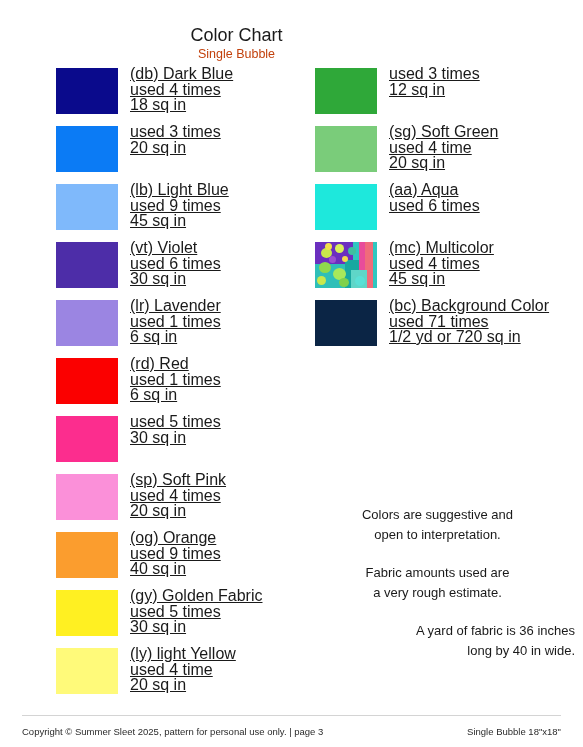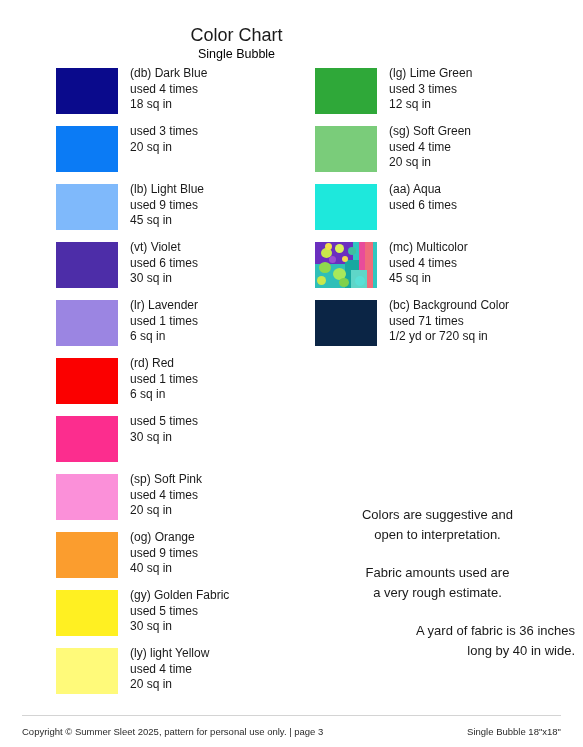--- a/index.html
+++ b/index.html
@@ -27,21 +27,21 @@
   .title {
     font-size: 18px;
     line-height: 22px;
     font-weight: normal;
     color: #1a1a1a;
     margin: 0;
   }
   .subtitle {
     font-size: 12.5px;
     line-height: 15px;
-    color: #000000;
+    color: #c2410c;
     margin: 1px 0 0 0;
   }
 
   
   .col {
     position: absolute;
     top: 68px;
   }
   .col-left  { left: 56px;  width: 240px; }
   .col-right { left: 315px; width: 255px; }
@@ -62,24 +62,25 @@
     width: 60px;
     height: 44px;
   }
   .swatch-labels {
     position: absolute;
     left: 74px;
     top: -2px;
     width: 175px;
   }
   .lbl {
-    font-size: 12px;
+    font-size: 16px;
     line-height: 15.5px;
     color: #1a1a1a;
     white-space: nowrap;
+    text-decoration: underline;
   }
 
   
   .mc-pattern {
     position: relative;
     overflow: hidden;
     background: #2ec7c0;
   }
   .mc-pattern .p {
     position: absolute;
@@ -223,21 +224,20 @@
         <div class="lbl">used 4 time</div>
         <div class="lbl">20 sq in</div>
       </div>
     </div>
   </div>
 
 <div class="col col-right">
     <div class="swatch-row">
       <div class="swatch" style="background: rgb(47, 168, 57);"></div>
       <div class="swatch-labels">
-        <div class="lbl">(lg) Lime Green</div>
         <div class="lbl">used 3 times</div>
         <div class="lbl">12 sq in</div>
       </div>
     </div>
     <div class="swatch-row">
       <div class="swatch" style="background: rgb(122, 204, 122);"></div>
       <div class="swatch-labels">
         <div class="lbl">(sg) Soft Green</div>
         <div class="lbl">used 4 time</div>
         <div class="lbl">20 sq in</div>

